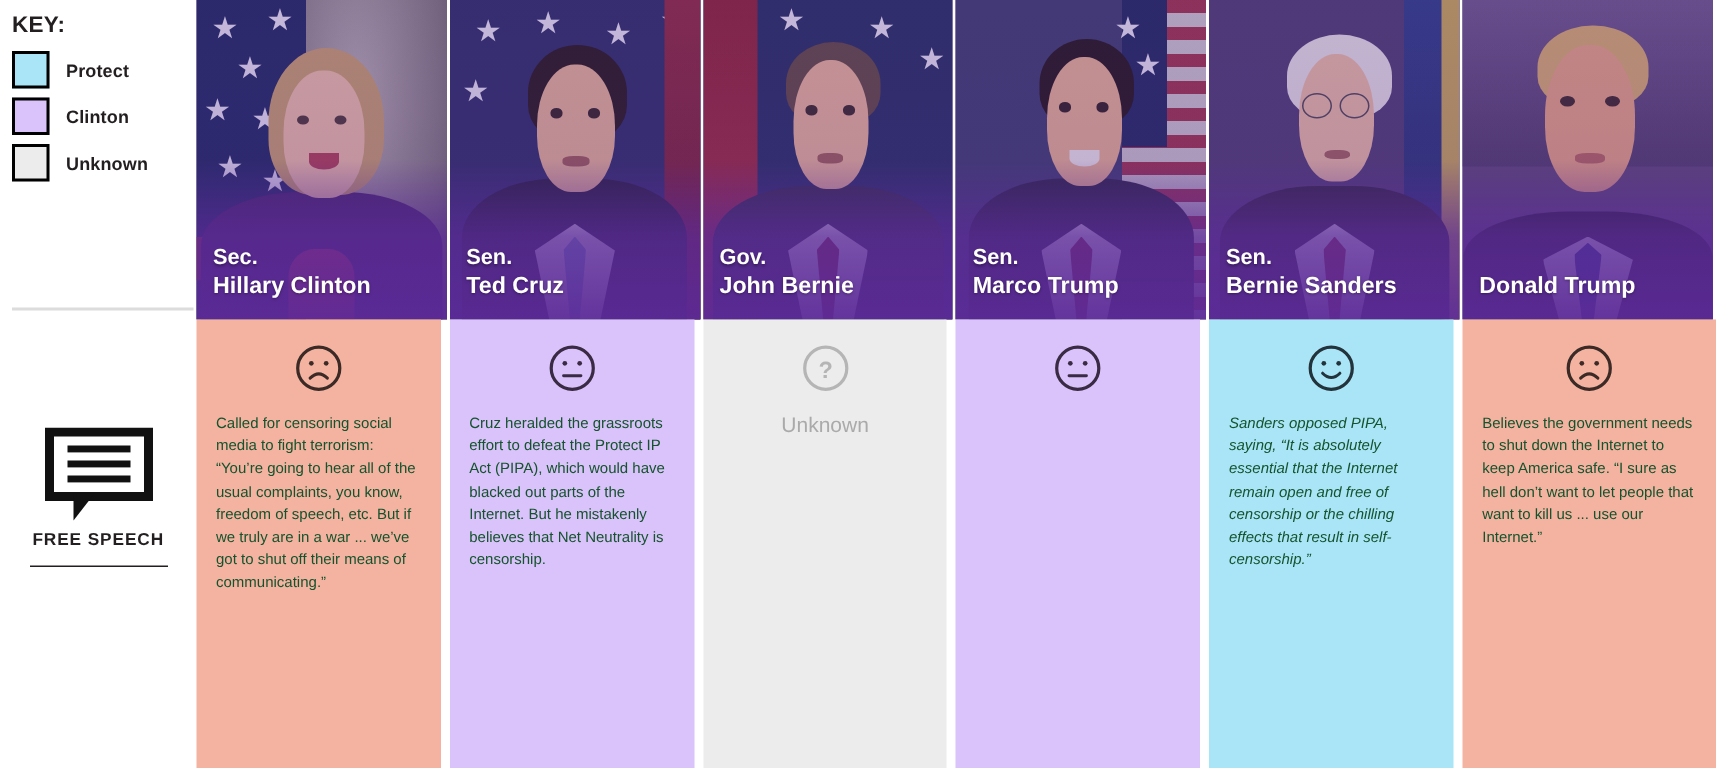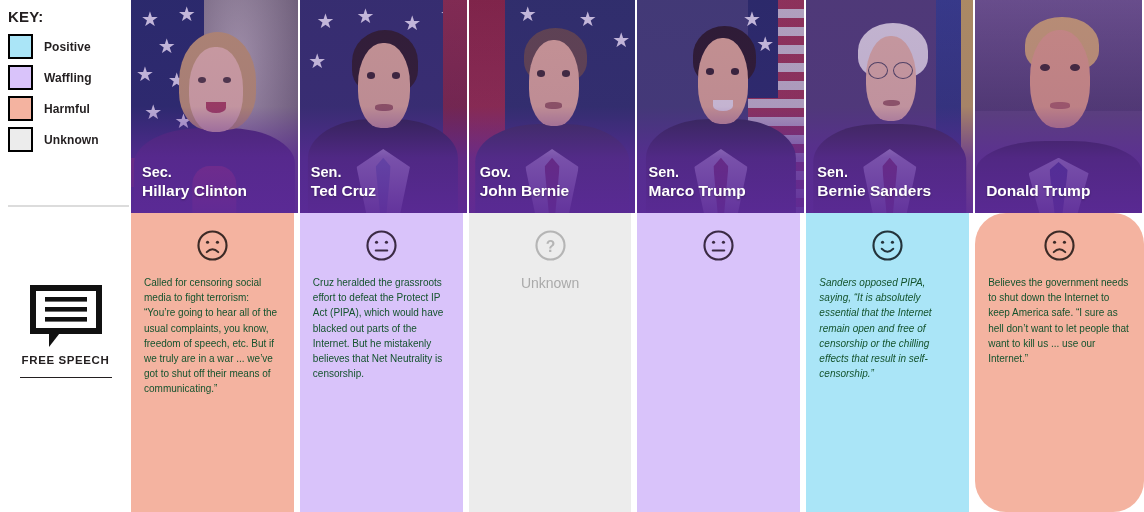--- a/index.html
+++ b/index.html
@@ -88,21 +88,21 @@
   .name-title { font-size: 14.5px; display: block; }
   .name-full  { font-size: 15.5px; display: block; }
 
   
   .pos-cell {
     grid-row: 2;
     margin-right: 6px;
     padding: 16px 13px 10px 13px;
     position: relative;
   }
-  .pos-cell:last-of-type { margin-right: 0; border-radius: 31px; }
+  .pos-cell:last-of-type { margin-right: 0; }
   .face-wrap { display: flex; justify-content: center; margin-bottom: 13px; }
   .pos-text {
     font-size: 10px; line-height: 1.52; color: #14532d;
   }
   .unknown-word {
     text-align: center; font-size: 14px; color: #aaaaaa;
     margin-top: 2px;
   }
 
   
@@ -143,29 +143,25 @@
 </head>
 <body>
 
 <div class="grid">
 
   <div class="key-cell">
     <div class="key-title">KEY:</div>
 
     <div class="key-row">
       <div class="swatch" style="background:#aae5f7"></div>
-      <div class="key-label">Positive</div>
+      <div class="key-label">Protect</div>
     </div>
     <div class="key-row">
       <div class="swatch" style="background:#d9c3fa"></div>
-      <div class="key-label">Waffling</div>
-    </div>
-    <div class="key-row">
-      <div class="swatch" style="background:#f4b3a0"></div>
-      <div class="key-label">Harmful</div>
+      <div class="key-label">Clinton</div>
     </div>
     <div class="key-row">
       <div class="swatch" style="background:#ececec"></div>
       <div class="key-label">Unknown</div>
     </div>
 
     <div class="sidebar-divider"></div>
   </div>
 
   <div class="cat-cell">

